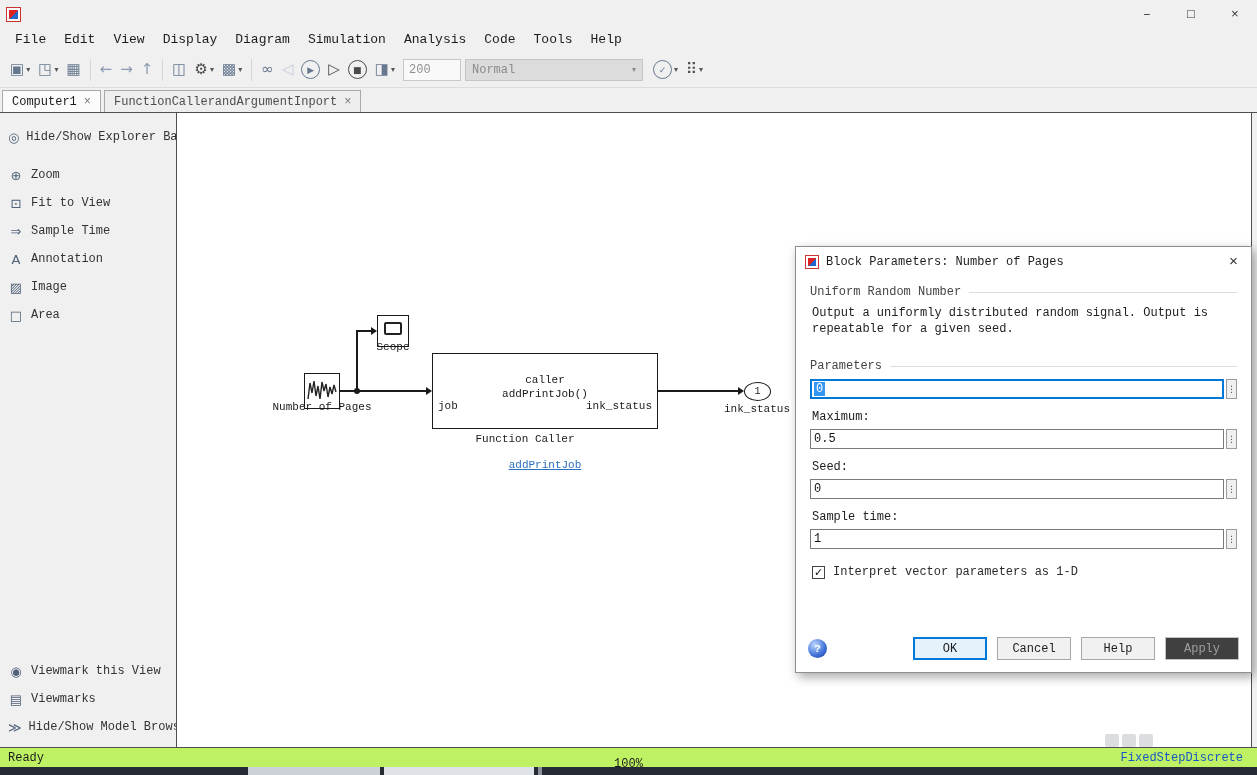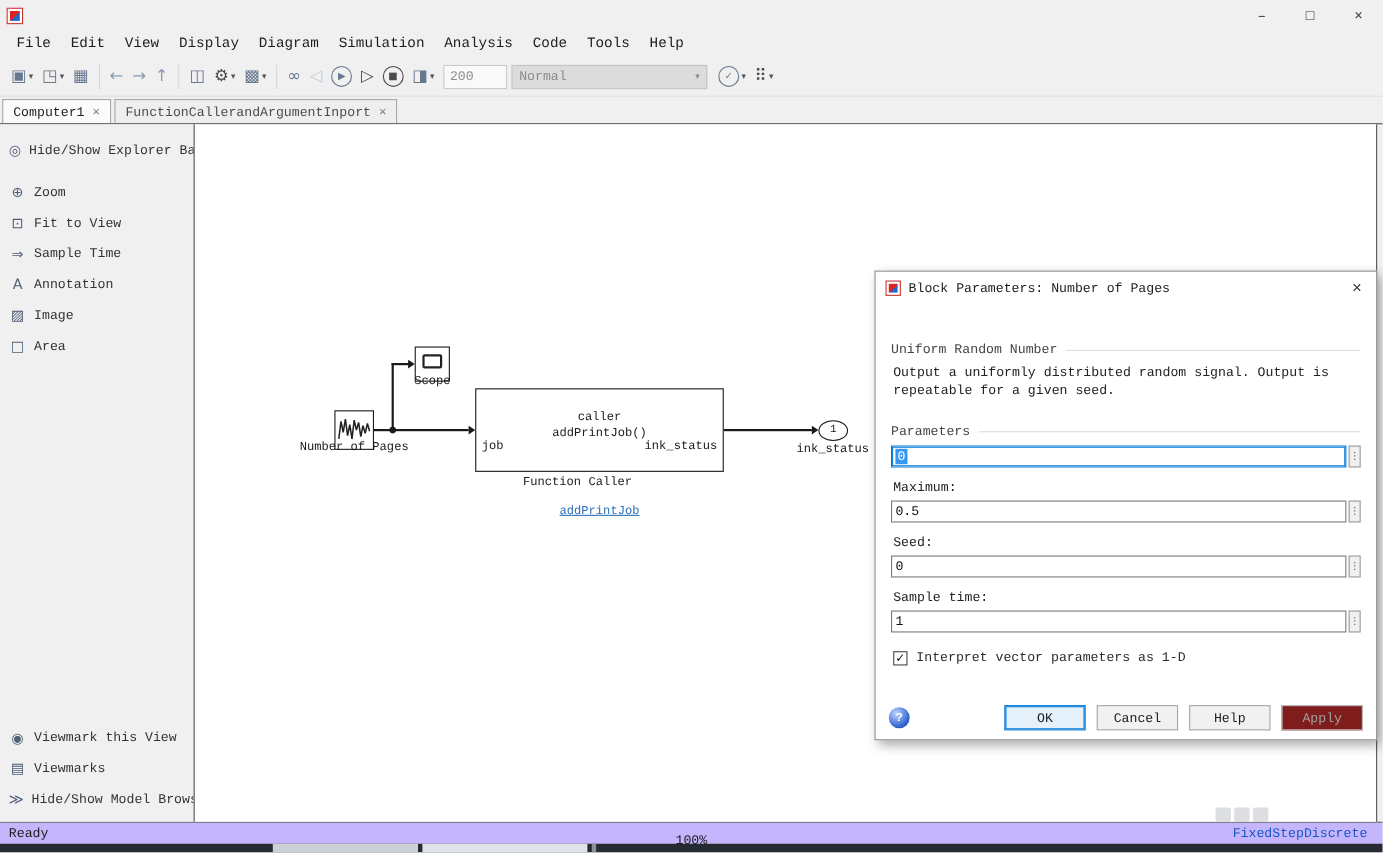--- a/index.html
+++ b/index.html
@@ -72,21 +72,21 @@
     display:flex; align-items:center; justify-content:center; font-size:10px; color:#1a1a1a; }
   .wire { position:absolute; background:#1a1a1a; }
   .arrow-r { position:absolute; width:0; height:0; border-top:4px solid transparent; border-bottom:4px solid transparent; border-left:6px solid #1a1a1a; }
   .jdot { position:absolute; width:6px; height:6px; border-radius:50%; background:#1a1a1a; }
   .fx-link { position:absolute; transform:translateX(-50%); color:#2c6fbb; text-decoration:underline; font-size:11px; }
   .ime { position:absolute; left:928px; top:621px; display:flex; gap:3px; opacity:.35; }
   .ime span { width:14px; height:13px; background:#9aa0a8; border-radius:2px; }
 
   
   .dialog { position:absolute; left:795px; top:246px; width:457px; height:427px; background:#fff;
-    border:1px solid #8f8f8f; box-shadow:3px 4px 10px rgba(0,0,0,.35); z-index:10; display:flex; flex-direction:column;gap:26px; }
+    border:1px solid #8f8f8f; box-shadow:3px 4px 10px rgba(0,0,0,.35); z-index:10; display:flex; flex-direction:column; }
   .dlg-title { height:30px; display:flex; align-items:center; padding:0 9px; flex:0 0 auto; }
   .dlg-icon { width:14px; height:14px; background:#fff; border:1px solid #c33; position:relative; margin-right:7px; }
   .dlg-icon::after { content:""; position:absolute; inset:2px; background:linear-gradient(135deg,#d22 0 55%,#26c 55% 100%); }
   .dlg-title-text { font-size:12px; color:#1c1c1c; }
   .dlg-close { margin-left:auto; font-size:15px; color:#333; padding:0 4px; }
   .dlg-body { padding:0 14px; flex:1; position:relative; }
   .grp { display:flex; align-items:center; margin:8px 0 6px; color:#444; font-size:12px; white-space:nowrap; }
   .grp::after { content:""; flex:1; border-top:1px solid #dcdcdc; margin-left:8px; }
   .desc { color:#222; line-height:16px; margin:2px 0 22px 2px; }
   .f-label { margin:11px 0 5px 2px; color:#222; }
@@ -100,24 +100,24 @@
   .chk-row { display:flex; align-items:center; gap:8px; margin:16px 0 0 2px; }
   .chk { width:13px; height:13px; border:1px solid #444; background:#fff; position:relative;
     display:flex; align-items:center; justify-content:center; font-size:11px; color:#111; line-height:1; }
   .dlg-foot { display:flex; align-items:center; padding:10px 12px 12px; flex:0 0 auto; }
   .help-sphere { width:19px; height:19px; border-radius:50%; color:#fff; font-size:11px; font-weight:bold;
     display:flex; align-items:center; justify-content:center;
     background:radial-gradient(circle at 35% 30%, #bcd6ff, #3d6fd6 60%, #1d3f8f); }
   .dlg-btn { width:74px; height:23px; margin-left:10px; font-family:inherit; font-size:12px;
     background:#f1f1f1; border:1px solid #a7a7a7; color:#1c1c1c; cursor:default; }
   .dlg-btn.primary { background:#e5f1fb; border:1px solid #0078d7; box-shadow:0 0 0 1px #0078d7 inset; margin-left:auto; }
-  .dlg-btn.disabled { background:#7f1d1d; border:1px solid #c3c3c3; color:#9f9f9f; }
-
-  
-  .statusbar { flex:0 0 19px; display:flex; align-items:center; background:#c4b5fd; position:relative; font-size:12px; }
+  .dlg-btn.disabled { background:#404040; border:1px solid #c3c3c3; color:#9f9f9f; }
+
+  
+  .statusbar { flex:0 0 19px; display:flex; align-items:center; background:#bef264; position:relative; font-size:12px; }
   .status-left { padding-left:8px; color:#1c1c1c; }
   .status-zoom { position:absolute; left:50%; transform:translateX(-50%); color:#1c1c1c;margin-top:13px; }
   .status-right { margin-left:auto; padding-right:14px; color:#1956c5; }
   .taskbar { flex:0 0 8px; background:#262a33; position:relative; }
   .taskbar span { position:absolute; top:0; height:8px; }
 </style>
 </head>
 <body>
 
 <div class="titlebar">

